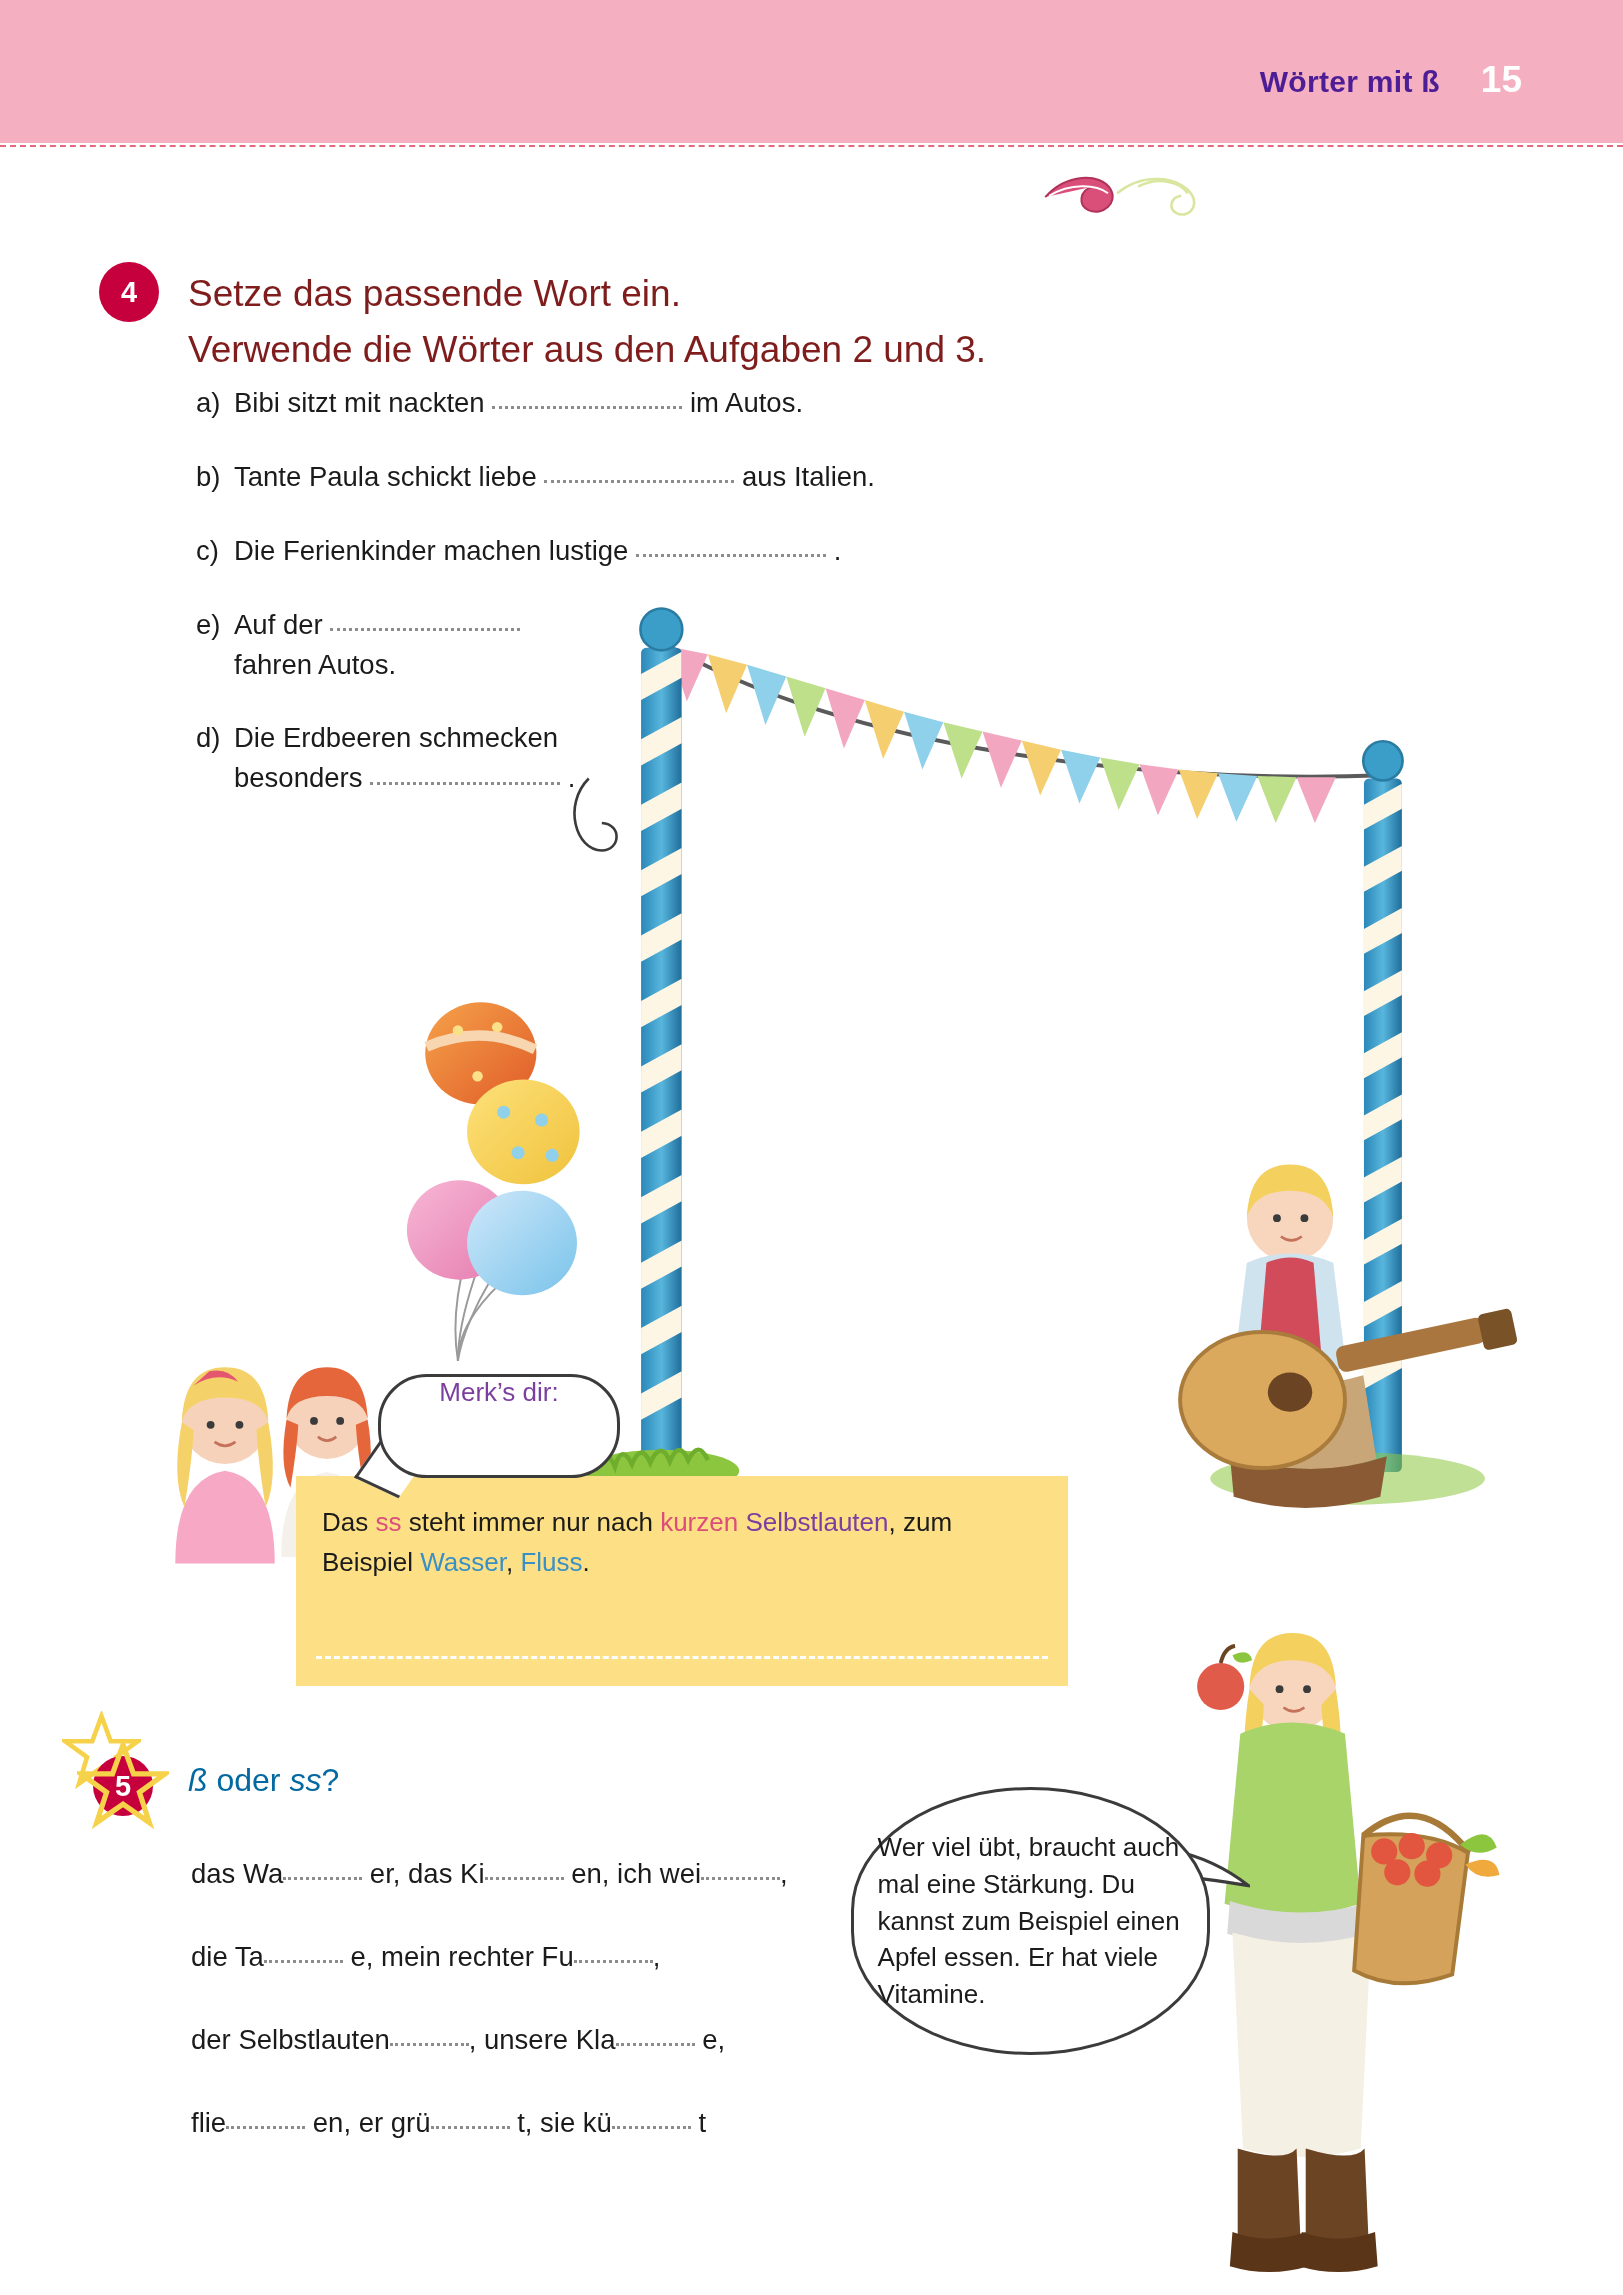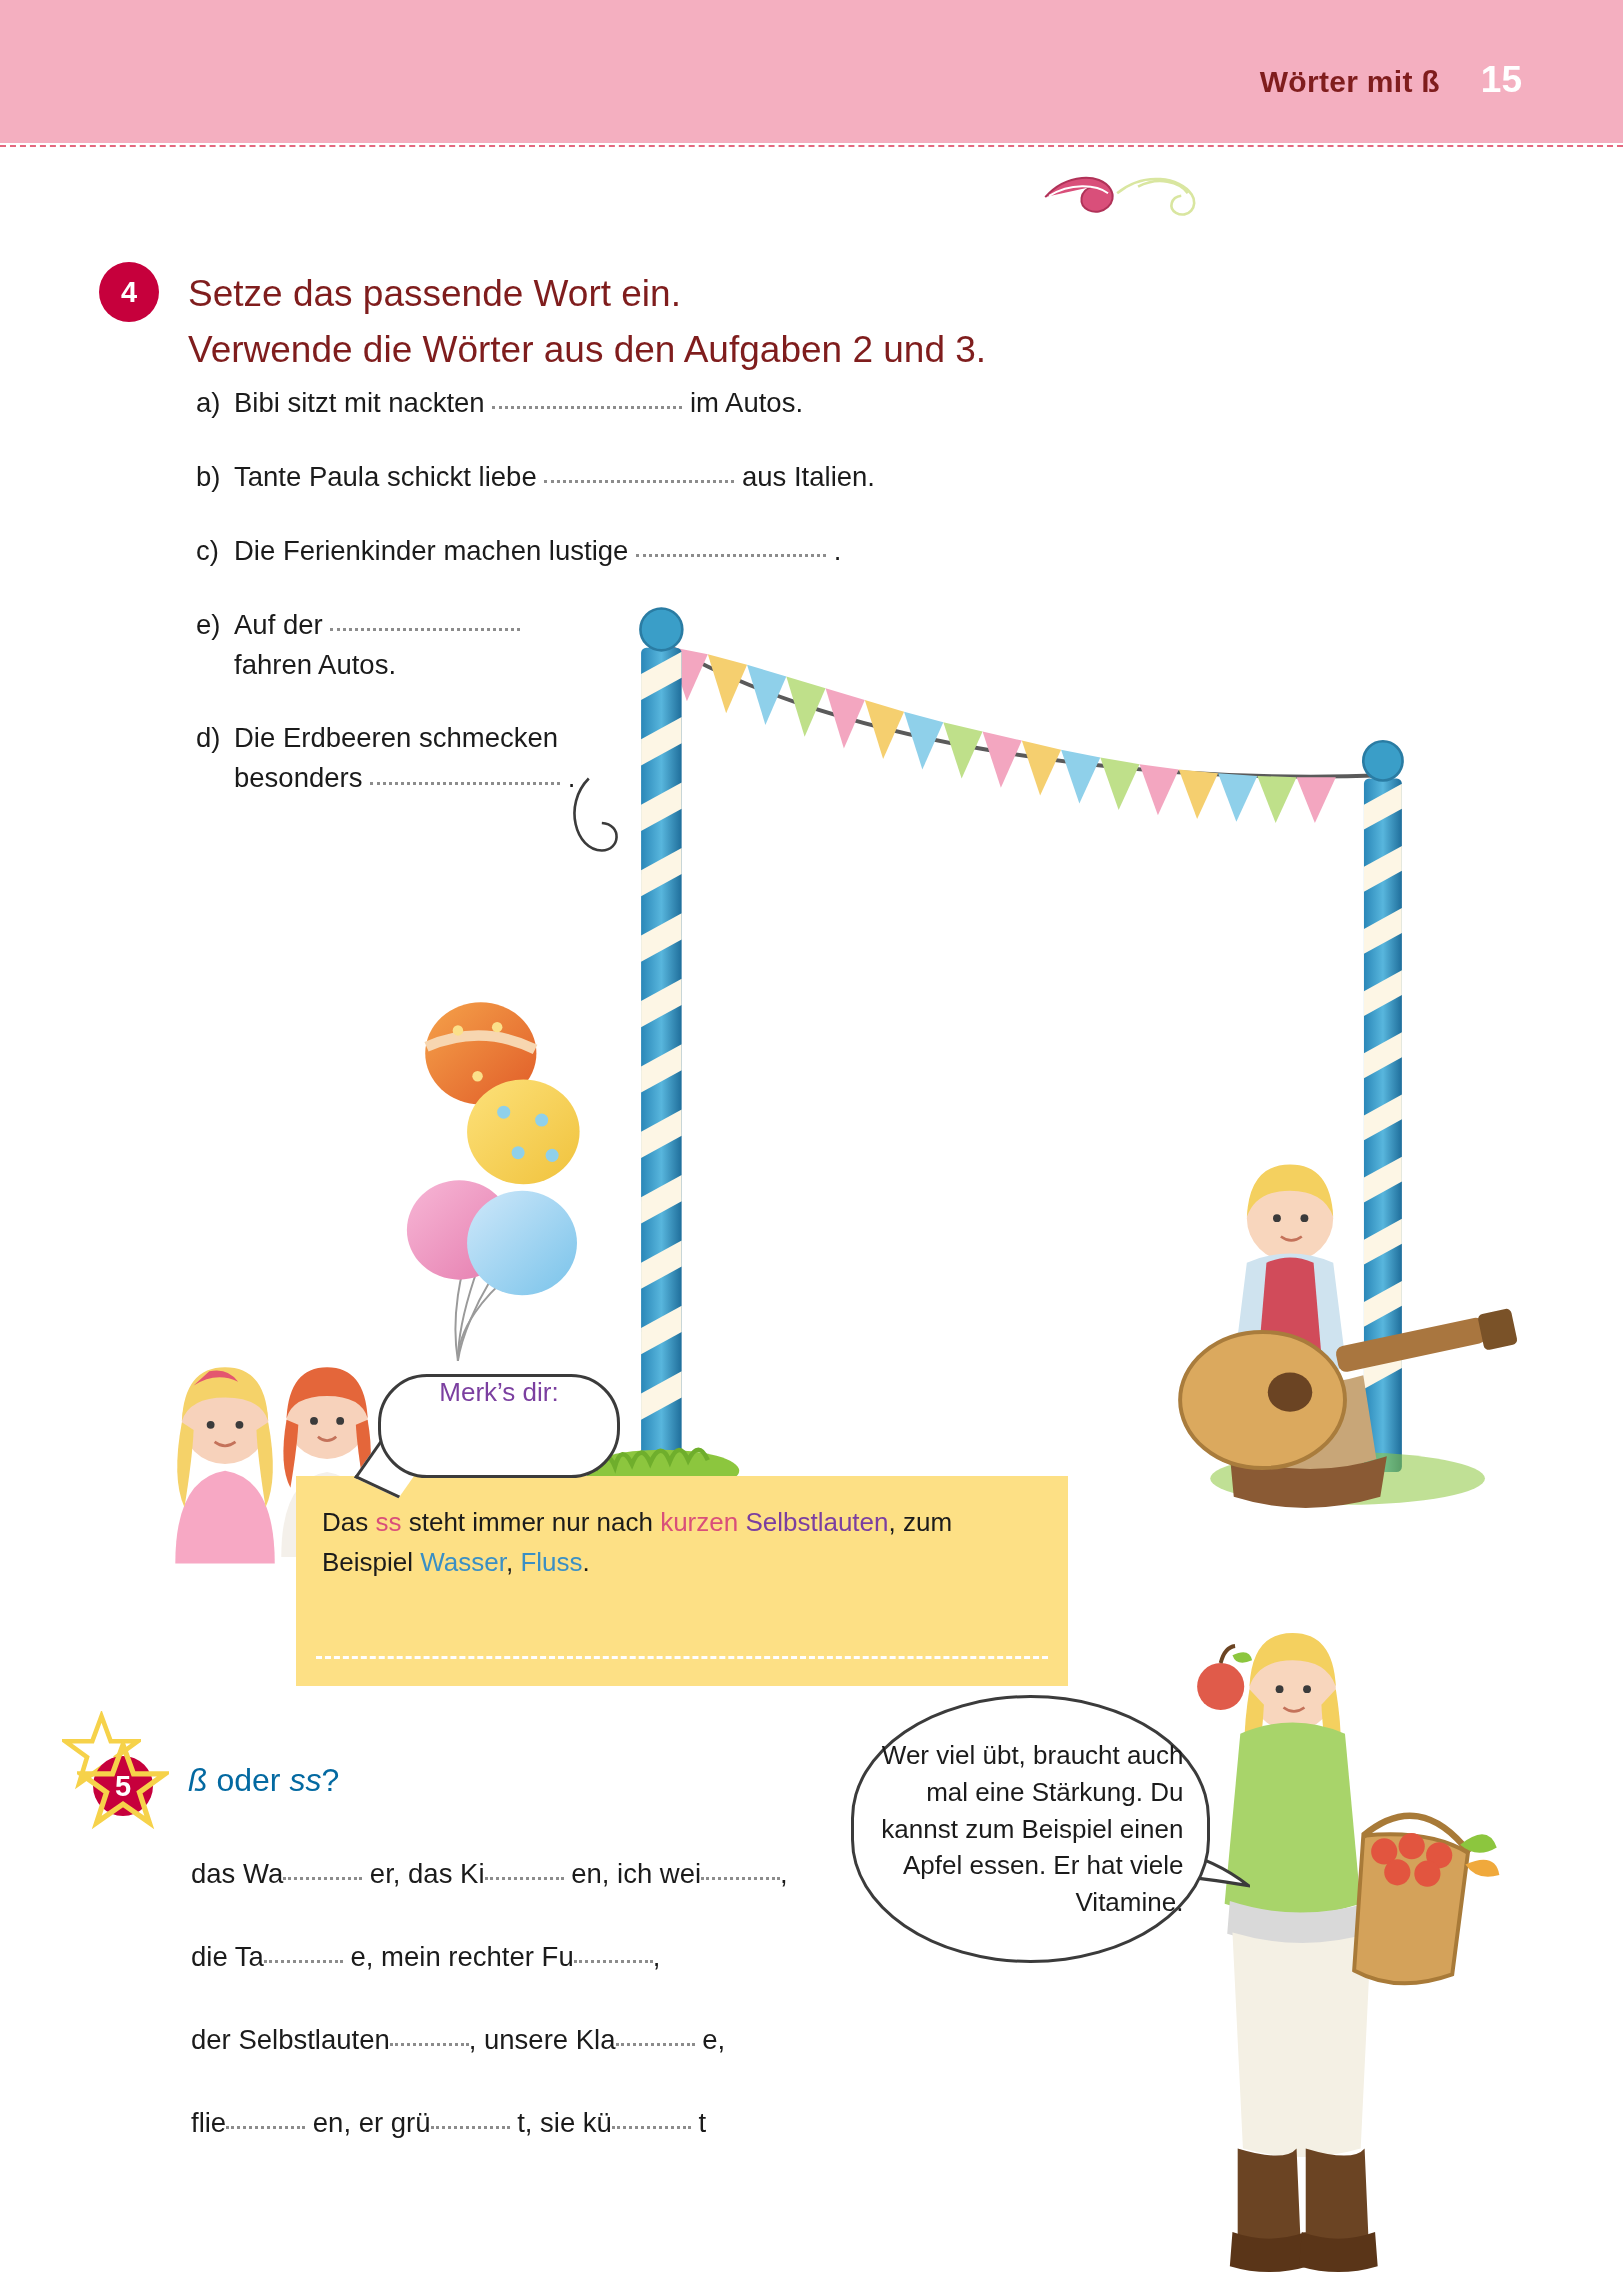--- a/index.html
+++ b/index.html
@@ -10,21 +10,21 @@
     position:relative;
     overflow:hidden;
   }
   
   .header-band {
     position:absolute; left:0; top:0; width:1623px; height:143px;
     background:#f4afc0;
   }
   .header-title {
     position:absolute; right:183px; top:65px;
-    font-size:30px; font-weight:bold; color:#7f1d1d;
+    font-size:30px; font-weight:bold; color:#4c1d95;
     letter-spacing:0.3px;
   }
   .header-page {
     position:absolute; right:101px; top:59px;
     font-size:37px; font-weight:bold; color:#ffffff;
   }
   .dashed-rule {
     position:absolute; left:0; top:145px; width:1623px; height:0;
     border-top:2.6px dashed #e4687f;
   }
@@ -101,25 +101,25 @@
   .t5-title {
     position:absolute; left:188px; top:1762px;
     font-size:32px; color:#0369a1;
   }
   .t5-title em { font-style:italic; }
   .t5-lines { position:absolute; left:191px; top:1858px; width:785px; }
   .t5-line { font-size:27.5px; color:#1b1b1b; margin-bottom:51px; }
 
   
   .speech {
-    position:absolute; left:851px; top:1695px;
+    position:absolute; left:851px; top:1787px;
     width:353px; height:262px;
     background:#ffffff; border:3.3px solid #3b3b3b; border-radius:50%/46%;
     display:flex; align-items:center; justify-content:center;
-    text-align:right;
+    text-align:left;
     z-index:6;
   }
   .speech p { margin:0; font-size:26px; line-height:1.42; color:#1b1b1b; padding:0 23.6px;}
   .speech-tail {
     position:absolute; left:1171px; top:1845px; width:79px; height:46px; z-index:5;
   }
 
   
   .illus { position:absolute; left:0; top:0; width:1623px; height:2295px; pointer-events:none; }
 </style>

